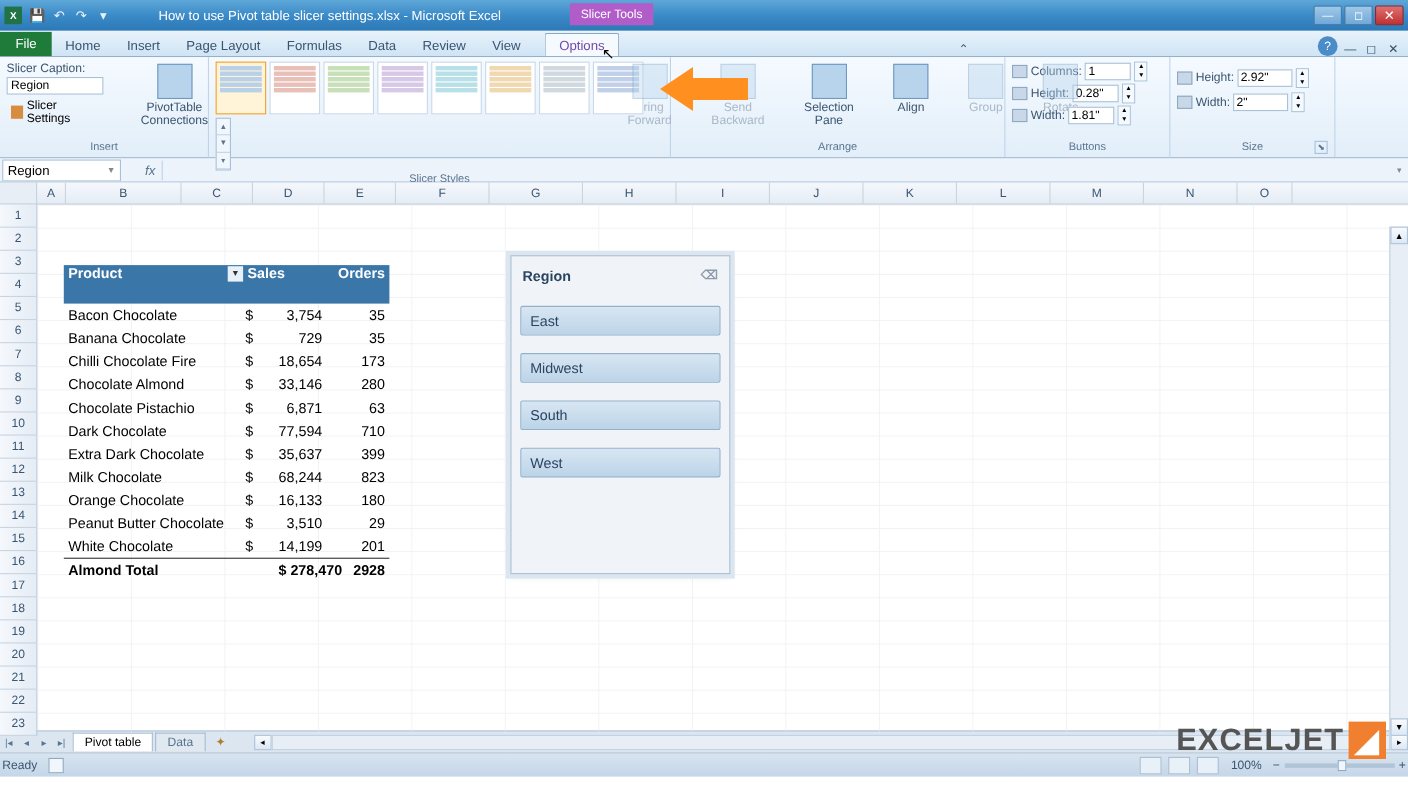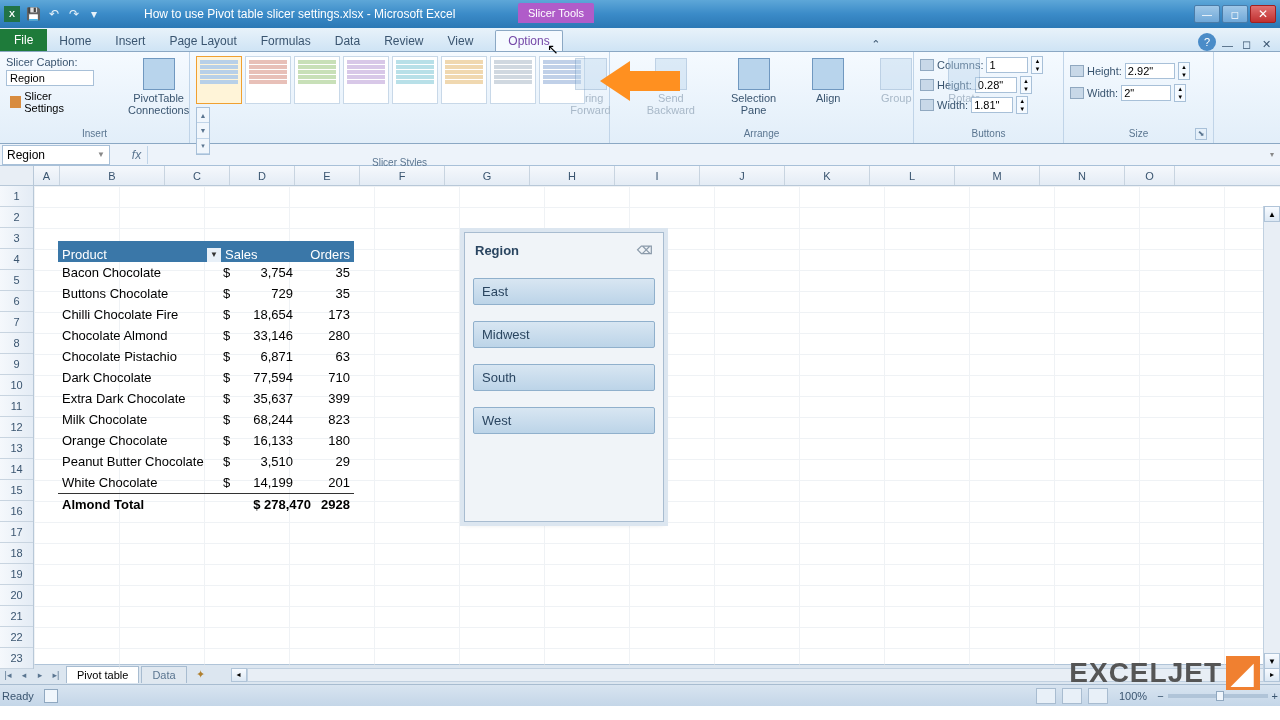--- a/index.html
+++ b/index.html
@@ -77,21 +77,21 @@
 .sheet-area { position: relative; height: 498px; display: flex; }
 .corner { width: 34px; height: 20px; background: #e8eef5; border-right: 1px solid #b8c8d8; border-bottom: 1px solid #b8c8d8; }
 .col-headers { display: flex; height: 20px; background: linear-gradient(#f5f8fc, #e4ecf5); border-bottom: 1px solid #b8c8d8; }
 .col-h { border-right: 1px solid #c8d4e0; text-align: center; font-size: 11px; color: #3a5570; line-height: 20px; cursor: pointer; }
 .row-headers { width: 34px; background: linear-gradient(90deg, #f5f8fc, #e4ecf5); border-right: 1px solid #b8c8d8; }
 .row-h { height: 21px; border-bottom: 1px solid #c8d4e0; text-align: center; font-size: 11px; color: #3a5570; line-height: 21px; cursor: pointer; }
 .grid { position: relative; flex: 1; }
 .grid-lines { position: absolute; inset: 0; background-image: linear-gradient(#e0e6ec 1px, transparent 1px), linear-gradient(90deg, #e0e6ec 1px, transparent 1px); background-size: 85px 21px; opacity: 0.5; }
 
 .pivot { position: absolute; left: 24px; top: 55px; width: 296px; font-size: 13px; }
-.pivot-header { display: flex; background: #3a77a8; color: #fff; font-weight: normal; height: 21px; align-items: flex-end; }
+.pivot-header { display: flex; background: #3a77a8; color: #fff; font-weight: bold; height: 35px; align-items: flex-start; }
 .pivot-header .ph-prod { width: 165px; padding-left: 4px; display: flex; align-items: center; }
 .pivot-header .ph-prod .dd { margin-left: auto; width: 14px; height: 14px; background: #e8f0f8; color: #333; font-size: 8px; display: flex; align-items: center; justify-content: center; margin-right: 2px; cursor: pointer; }
 .pivot-header .ph-sales { width: 72px; padding-left: 2px; }
 .pivot-header .ph-orders { flex: 1; text-align: right; padding-right: 4px; }
 .pivot-row { display: flex; height: 21px; align-items: center; }
 .pivot-row .pr-prod { width: 165px; padding-left: 4px; }
 .pivot-row .pr-cur { width: 18px; text-align: left; }
 .pivot-row .pr-sales { width: 54px; text-align: right; padding-right: 2px; }
 .pivot-row .pr-orders { flex: 1; text-align: right; padding-right: 4px; }
 .pivot-total { border-top: 1px solid #333; font-weight: bold; }
@@ -419,21 +419,21 @@
             <div class="ph-orders">Orders</div>
           </div>
           <div id="pivot-rows">
               <div class="pivot-row">
                 <div class="pr-prod">Bacon Chocolate</div>
                 <div class="pr-cur">$</div>
                 <div class="pr-sales">3,754</div>
                 <div class="pr-orders">35</div>
               </div>
               <div class="pivot-row">
-                <div class="pr-prod">Buttons Chocolate</div>
+                <div class="pr-prod">Banana Chocolate</div>
                 <div class="pr-cur">$</div>
                 <div class="pr-sales">729</div>
                 <div class="pr-orders">35</div>
               </div>
               <div class="pivot-row">
                 <div class="pr-prod">Chilli Chocolate Fire</div>
                 <div class="pr-cur">$</div>
                 <div class="pr-sales">18,654</div>
                 <div class="pr-orders">173</div>
               </div>

